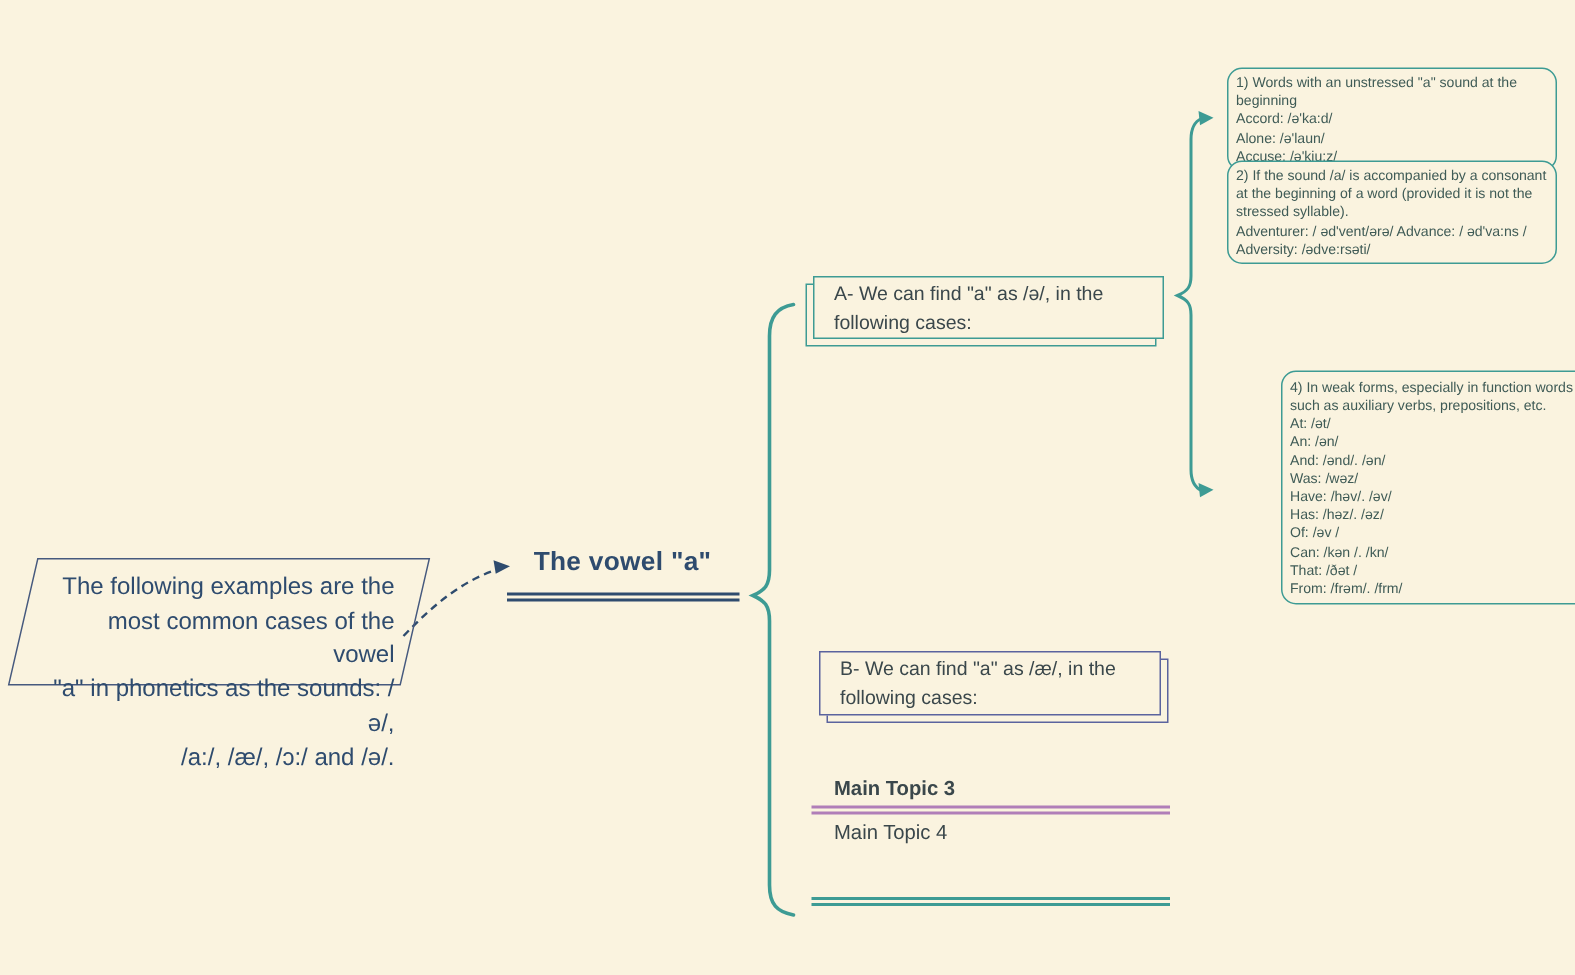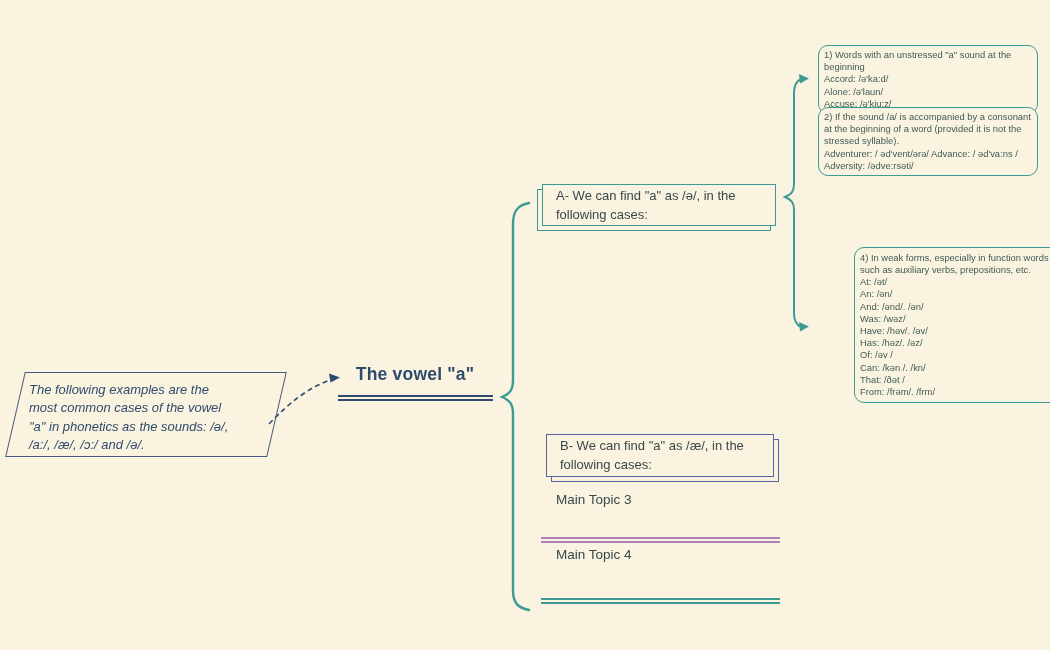--- a/index.html
+++ b/index.html
@@ -13,22 +13,22 @@
   .overlay{position:absolute;left:0;top:0;width:1050px;height:650px;pointer-events:none;}
   .brace{fill:none;stroke:var(--teal);stroke-width:2.4;stroke-linecap:round;}
   .brace2{fill:none;stroke:var(--teal);stroke-width:2;stroke-linecap:round;}
   .dash{fill:none;stroke:var(--navy);stroke-width:1.6;stroke-dasharray:5 3.5;}
   .arr-teal{fill:var(--teal);stroke:none;}
   .arr-navy{fill:var(--navy);stroke:none;}
 
   
   .note{position:absolute;left:15px;top:372px;width:262px;height:85px;cursor:pointer;}
   .note-shape{position:absolute;inset:0;border:1.6px solid var(--navy-border);transform:skewX(-13deg);}
-  .note-text{position:relative;padding:9px 14px 0 14px;text-align:left;font-size:13px;
-             line-height:1.42;color:var(--navy);white-space:pre-line;font-style:italic;}
+  .note-text{position:relative;padding:9px 14px 0 14px;text-align:right;font-size:16px;
+             line-height:1.42;color:var(--navy);white-space:pre-line;}
 
   
   .root{position:absolute;left:330px;top:364px;width:170px;cursor:pointer;}
   .root-title{text-align:center;font-size:17.5px;font-weight:600;color:var(--navy);letter-spacing:.2px;}
   .dbl{height:2px;border-top:2px solid var(--navy);border-bottom:2px solid var(--navy);box-sizing:content-box;}
   .root-underline{position:absolute;left:8px;top:31px;width:155px;}
 
   
   .topic{position:absolute;cursor:pointer;}
   .topic .shadow,.topic .face{position:absolute;inset:0;background:var(--bg);}
@@ -36,21 +36,21 @@
   .topic-a .shadow{transform:translate(-5px,5px);border:1.5px solid var(--teal);}
   .topic-a .face{border:1.6px solid var(--teal);}
   .topic-b{left:546px;top:434px;width:228px;height:43px;}
   .topic-b .shadow{transform:translate(5px,5px);border:1.5px solid var(--indigo);}
   .topic-b .face{border:1.6px solid var(--indigo);}
   .topic .label{position:relative;padding:3px 8px 0 14px;font-size:13px;line-height:1.44;
                 color:var(--topic-text);white-space:pre-line;}
 
   
   .mt-label{position:absolute;left:556px;font-size:13.5px;color:var(--topic-text);cursor:pointer;}
-  .mt3-label{top:492px;}
+  .mt3-label{top:518px;font-weight:bold;}
   .mt4-label{top:547px;}
   .mt-underline{position:absolute;left:541px;width:239px;}
   .mt3-underline{top:537px;border-color:var(--purple);}
   .mt4-underline{top:598px;border-color:var(--teal);}
   .u-purple{border-top:2px solid var(--purple);border-bottom:2px solid var(--purple);}
   .u-teal{border-top:2px solid var(--teal);border-bottom:2px solid var(--teal);}
   .u{height:2px;box-sizing:content-box;}
 
   
   .sub{position:absolute;left:818px;width:220px;border:1.6px solid var(--teal);border-radius:10px;

